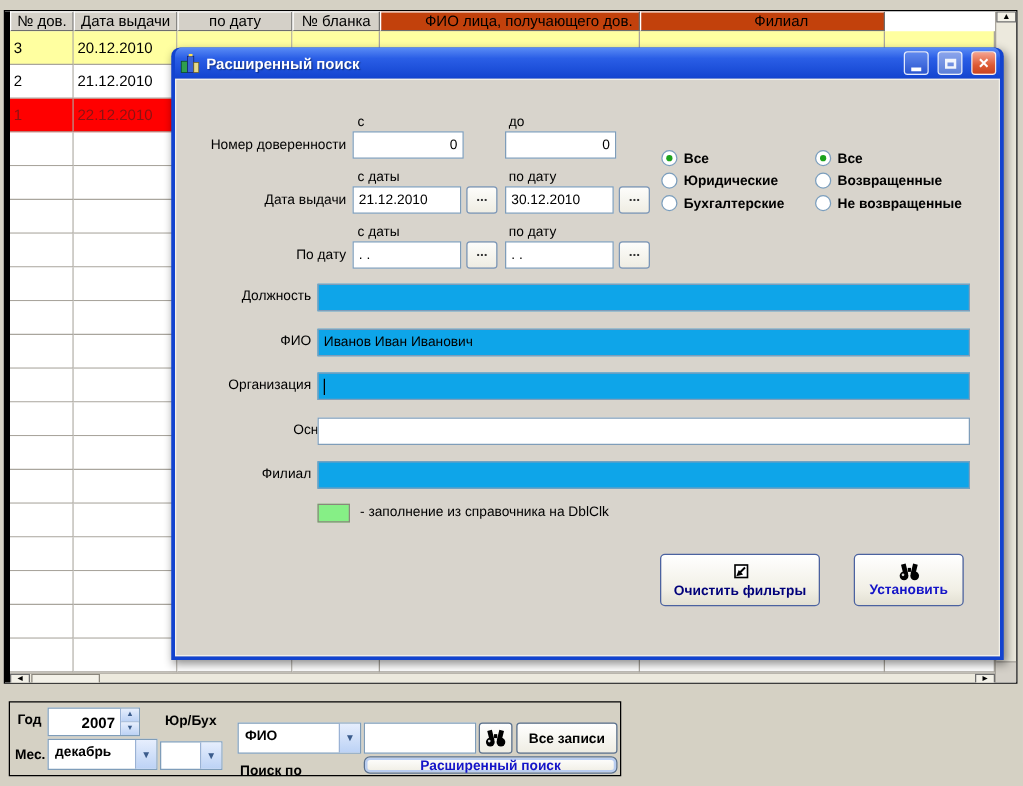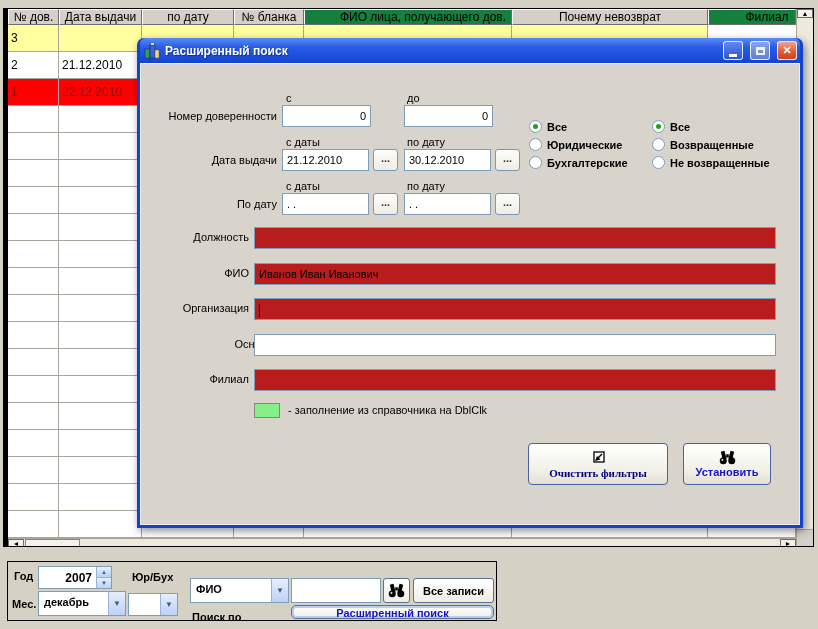--- a/index.html
+++ b/index.html
@@ -6,21 +6,21 @@
   body { width:818px; height:629px; font-family:"Liberation Sans",sans-serif; font-size:11px; background:#d5d1c4; }
   .screen { position:relative; width:818px; height:629px; overflow:hidden; background:#d5d1c4; }
 
   
   .grid-frame { position:absolute; left:3px; top:8px; width:811px; height:539px; border:1px solid #000; background:#fff; display:flex; overflow:hidden; }
   .row-indicator { width:4px; background:#000; }
   .grid-main { width:788px; display:flex; flex-direction:column; }
   .hrow, .brow { display:grid; grid-template-columns:51px 83px 92px 70px 208px 196px 88px; }
   .hrow { height:24px; }
   .hcell { background:#d4d0c8; border-top:1px solid #fff; border-left:1px solid #fff; border-right:1px solid #6e6e6e; border-bottom:1px solid #6e6e6e; display:flex; align-items:center; justify-content:center; font-size:12px; color:#000; overflow:hidden; white-space:nowrap; }
-  .hcell.green { background:#15803d;padding-left:30px; }
+  .hcell.green { background:#c2410c;padding-left:30px; }
   .brow { height:27px; }
   .bcell { border-right:1px solid #a9a59d; border-bottom:1px solid #a9a59d; font-size:12px; padding:6px 1px 0 3px; overflow:hidden; white-space:nowrap; background:#fff; }
   .brow.yellow .bcell { background:#ffffa0; }
   .brow.red .bcell { background:#ff0000; color:#8b1212; }
   .grid-hscroll { margin-top:auto; height:17px; background:#ece9dd; display:flex; align-items:stretch; border-top:1px solid #a9a59d; }
   .sbtn { width:16px; background:#f3f1e8; border:1px solid #6e6e6e; color:#000; font-size:7px; display:flex; align-items:center; justify-content:center; }
   .hthumb { width:55px; margin-left:1px; background:#f3f1e8; border:1px solid #8a867c; }
   .hspacer { flex:1; }
   .grid-vscroll { width:17px; background:#ece9dd; display:flex; flex-direction:column; border-left:1px solid #a9a59d; }
   .vspacer { flex:1; }
@@ -35,21 +35,21 @@
   .wbtn.min i { display:block; width:8px; height:3px; background:#fff; margin-top:9px; }
   .wbtn.max { background:linear-gradient(#8aa4ec,#5c7fd8); }
   .wbtn.max i { display:block; width:9px; height:8px; border:2px solid #fff; border-top-width:3px; opacity:.9; }
   .wbtn.close { background:linear-gradient(#f5a28f,#dd5a33 60%,#c94420); }
 
   .client { position:relative; height:462px; background:#d8d4cc; border:1px solid #f2f0ea; }
   .lbl { position:absolute; color:#000; white-space:nowrap; }
   .lbl.r { text-align:right; }
   .tbox { position:absolute; height:22px; border:1px solid #7f9db9; background:#fff; padding:4px 4px 0 4px; font-size:11px; white-space:nowrap; overflow:hidden; }
   .tbox.num { text-align:right; }
-  .tbox.greenf { background:#b91c1c; }
+  .tbox.greenf { background:#0ea5e9; }
   .browse { position:absolute; width:25px; height:22px; background:linear-gradient(#fdfdfb,#efede3); border:1px solid #7a96b8; border-radius:3px; text-align:center; padding-top:2px; font-weight:bold; color:#333; }
   .caret { display:inline-block; width:1px; height:13px; background:#000; vertical-align:middle; }
 
   .radio-item { position:absolute; display:flex; align-items:center; gap:5px; font-weight:bold; white-space:nowrap; }
   .rdot { width:13px; height:13px; border-radius:50%; background:#fff; border:1px solid #7b9ebd; position:relative; }
   .radio-item.sel .rdot::after { content:""; position:absolute; left:3px; top:3px; width:5px; height:5px; border-radius:50%; background:#1ca31c; }
 
   .legend-swatch { position:absolute; width:26px; height:15px; background:#86ef86; border:1px solid #8a867c; }
 
   .dlg-btn { position:absolute; height:42px; background:linear-gradient(#ffffff,#f1efe5 70%,#e2dfd2); border:1px solid #4b62a0; border-radius:4px; display:flex; flex-direction:column; align-items:center; justify-content:center; gap:1px; font-weight:bold; }
@@ -77,26 +77,26 @@
 
   <div class="grid-frame">
     <div class="row-indicator"></div>
     <div class="grid-main">
       <div class="hrow">
         <div class="hcell">№ дов.</div>
         <div class="hcell">Дата выдачи</div>
         <div class="hcell">по дату</div>
         <div class="hcell">№ бланка</div>
         <div class="hcell green">ФИО лица, получающего дов.</div>
-        <div class="hcell">Почему невозврат</div>
         <div class="hcell green">Филиал</div>
       </div>
       <div id="table-body">
         <div class="brow yellow">
           <div class="bcell">3</div>
+          <div class="bcell">20.12.2010</div>
           <div class="bcell"></div>
             <div class="bcell"></div>
             <div class="bcell"></div>
             <div class="bcell"></div>
             <div class="bcell"></div>
         </div>
         <div class="brow">
           <div class="bcell">2</div>
           <div class="bcell">21.12.2010</div>
           <div class="bcell"></div>
@@ -352,21 +352,21 @@
 
       <div class="lbl r" style="left:0; top:274px; width:108px;margin-left:42px;">Основание</div>
       <div class="tbox" style="left:113px; top:270px; width:522px;"></div>
 
       <div class="lbl r" style="left:0; top:309px; width:108px;">Филиал</div>
       <div class="tbox greenf" style="left:113px; top:305px; width:522px;"></div>
 
       <div class="legend-swatch" style="left:113px; top:339px;"></div>
       <div class="lbl" style="left:147px; top:340px;">- заполнение из справочника на DblClk</div>
 
-      <div class="dlg-btn clear" style="left:387px; top:379px; width:140px;font-family:Liberation Serif, serif;">
+      <div class="dlg-btn clear" style="left:387px; top:379px; width:128px;">
         <svg width="16" height="16" viewBox="0 0 16 16">
           <rect x="4" y="2" width="10" height="10" fill="#fff" stroke="#000" stroke-width="1.3"></rect>
           <line x1="12" y1="4" x2="7" y2="9" stroke="#000" stroke-width="1.5"></line>
           <polygon points="5,11 10.5,9.5 7,6" fill="#000"></polygon>
         </svg>
         <span class="cap">Очистить фильтры</span>
       </div>
       <div class="dlg-btn set" style="left:542px; top:379px; width:88px;">
         <svg width="17" height="15" viewBox="0 0 16 14">
           <rect x="2.6" y="1" width="3.6" height="8" fill="#000" transform="rotate(-14 4.4 5)"></rect>

